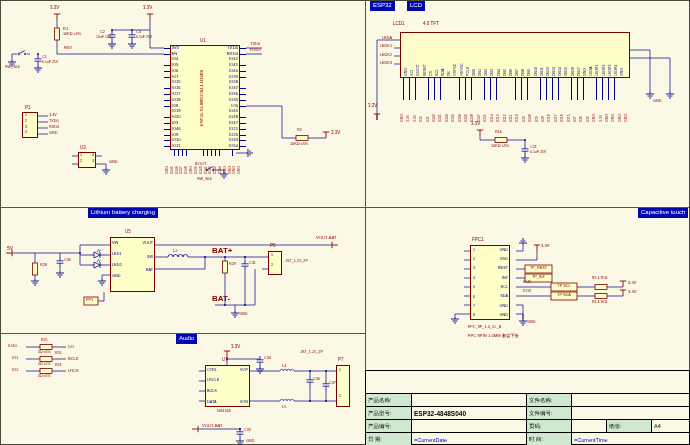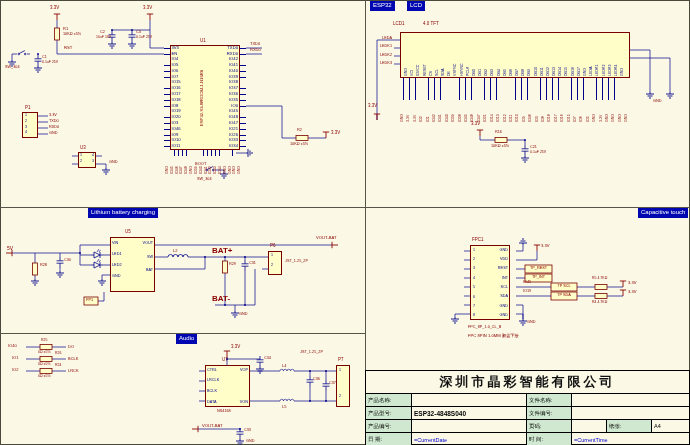--- a/index.html
+++ b/index.html
@@ -508,21 +508,20 @@
   <div class="t" style="left:227px;top:70px;font-size:3.5px">R5 4.7KΩ</div>
   <div class="t" style="left:227px;top:94px;font-size:3.5px">R4 4.7KΩ</div>
   <div class="t" style="left:263px;top:74px;font-size:4.2px">3.3V</div>
   <div class="t" style="left:263px;top:83px;font-size:4.2px">3.3V</div>
   <div class="t" style="left:162px;top:114px;font-size:3.8px">GND</div>
   <div class="t" style="left:103px;top:119px;font-size:3.8px">FPC_8P_1.0_CL_B</div>
   <div class="t" style="left:103px;top:127px;font-size:4.2px">FPC 8PIN 1.0MM 翻盖下接</div>
 </div>
 
 <div id="titleblock" style="left:365px;top:370px;width:325px;height:75px">
-  <div class="tb-company">深圳市晶彩智能有限公司</div>
 
   <div class="tbc green nl" style="left:0;top:22px;width:45px;height:13px">产品名称:</div>
   <div class="tbc" style="left:45px;top:22px;width:115px;height:13px"></div>
   <div class="tbc green" style="left:160px;top:22px;width:45px;height:13px">文件名称:</div>
   <div class="tbc" style="left:205px;top:22px;width:120px;height:13px"></div>
 
   <div class="tbc green nl" style="left:0;top:35px;width:45px;height:13px">产品型号:</div>
   <div class="tbc bold" style="left:45px;top:35px;width:115px;height:13px">ESP32-4848S040</div>
   <div class="tbc green" style="left:160px;top:35px;width:45px;height:13px">文件编号:</div>
   <div class="tbc" style="left:205px;top:35px;width:120px;height:13px"></div>

